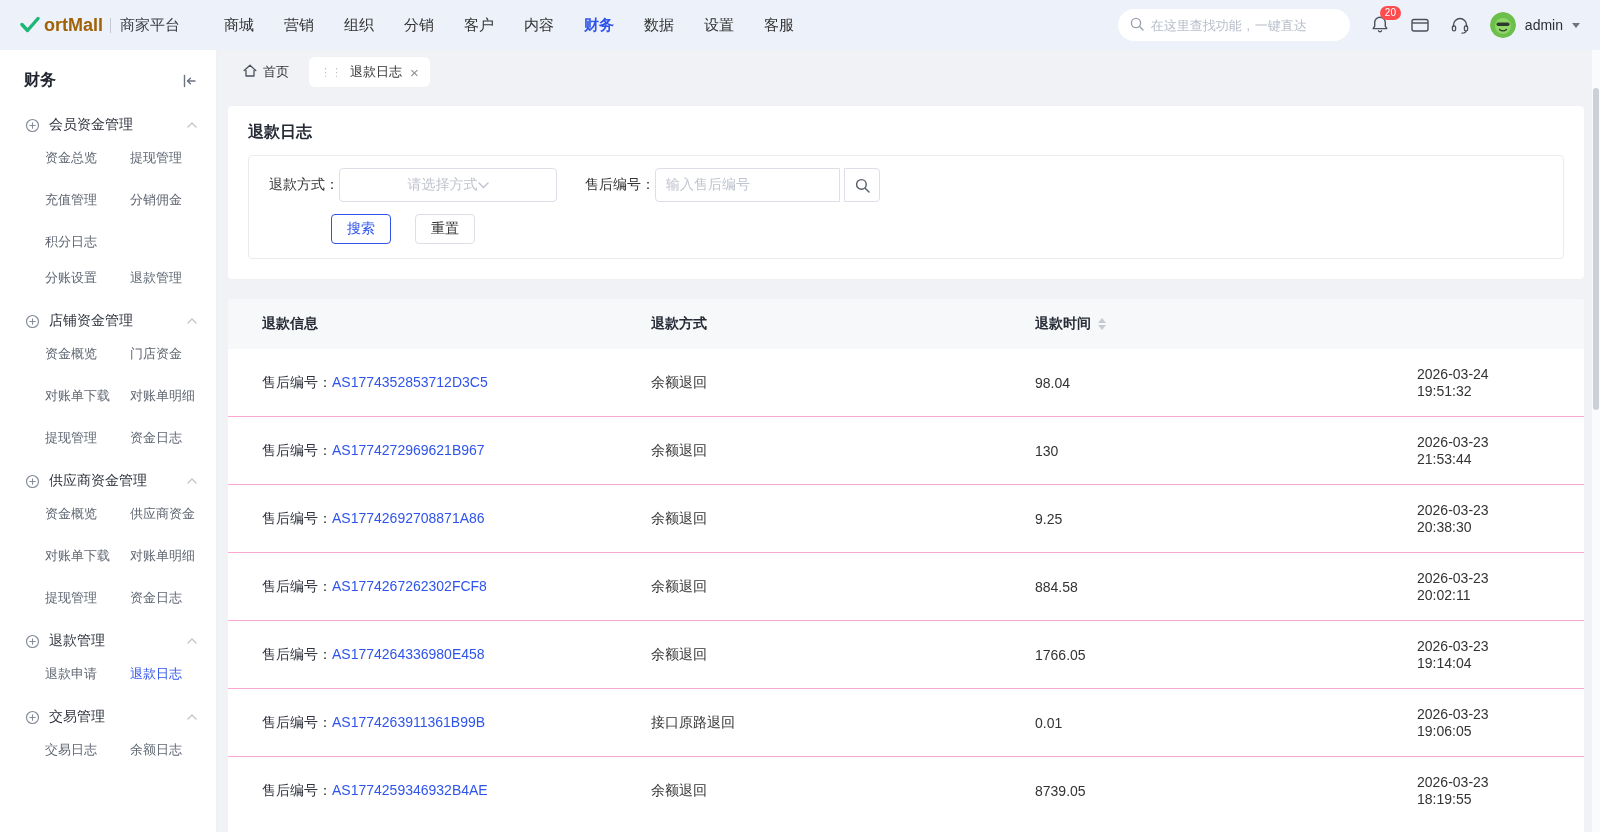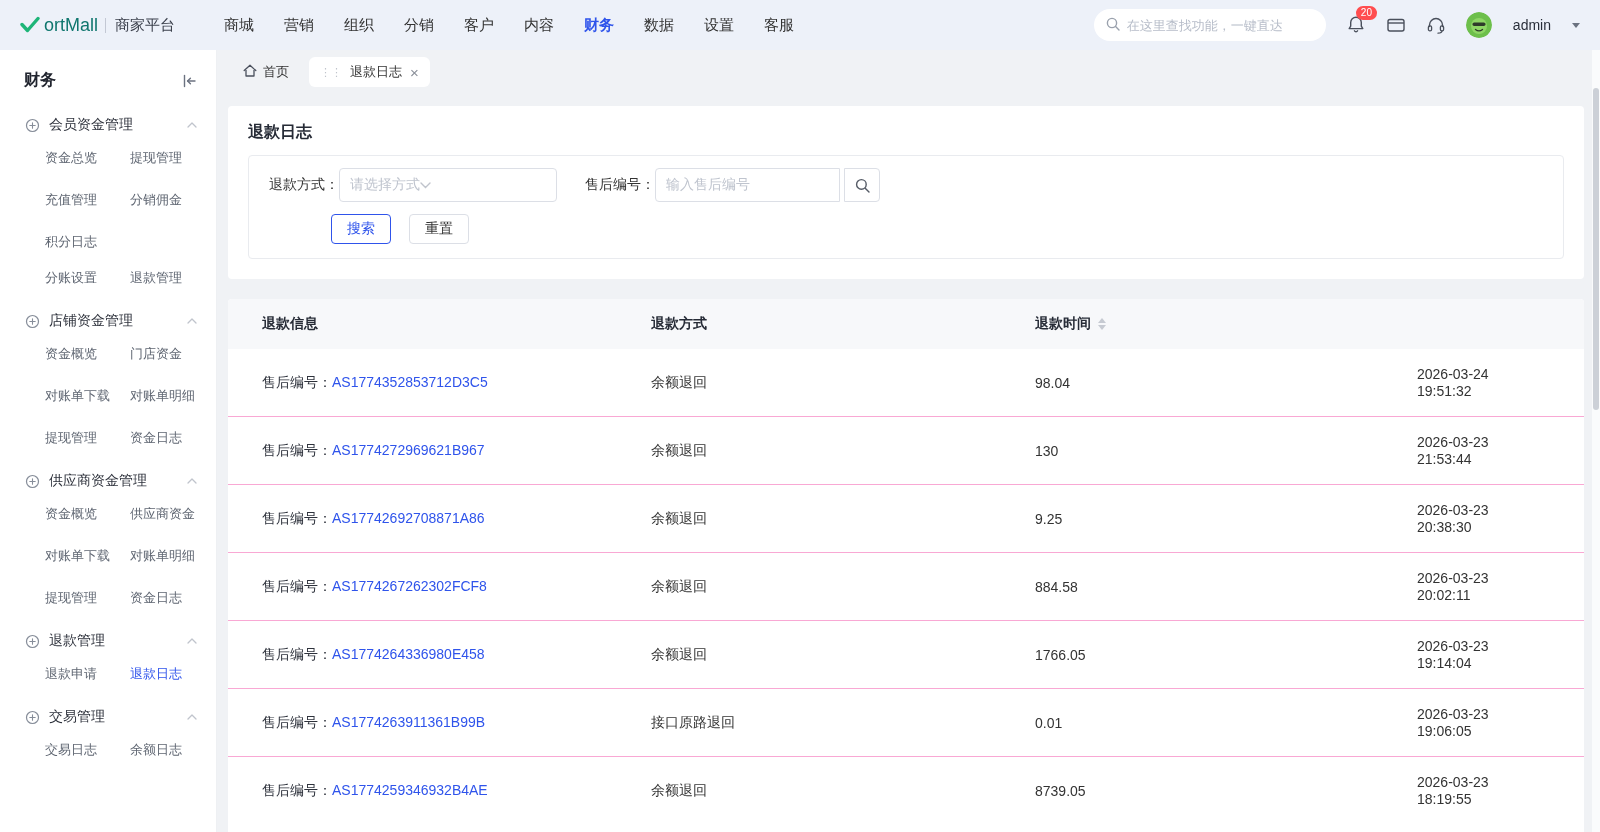--- a/index.html
+++ b/index.html
@@ -5,36 +5,36 @@
   *{box-sizing:border-box;margin:0;padding:0}
   html,body{width:1600px;height:832px}
   body{overflow:hidden;position:relative;background:#f0f2f5;color:#333;
        font-family:"Liberation Sans","DejaVu Sans",sans-serif;font-size:14px}
 
   
   .topbar{position:absolute;top:0;left:0;right:0;height:50px;background:#edf1f9;
           display:flex;align-items:center;padding:0 20px;z-index:20}
   .logo{display:flex;align-items:center;min-width:196px}
   .logo-check{display:flex;align-items:center;margin-right:4px}
-  .logo-text{font-size:18px;font-weight:normal;color:#0f766e}
+  .logo-text{font-size:18px;font-weight:bold;color:#a16207}
   .logo-divider{width:1px;height:15px;background:#c3c8d4;margin:0 9px 0 7px}
   .logo-platform{font-size:15px;color:#3a3f4b}
   .top-nav{display:flex;gap:30px;margin-left:8px}
   .nav-item{font-size:15px;color:#333;cursor:pointer;white-space:nowrap;line-height:50px}
   .nav-item.active{color:#2f54eb;font-weight:600}
   .topbar-right{margin-left:auto;display:flex;align-items:center;gap:20px}
   .search-pill{width:232px;height:32px;background:#fff;border-radius:16px;display:flex;
                align-items:center;padding:0 12px;gap:7px}
   .search-pill input{border:none;outline:none;flex:1;font-size:13px;color:#333;background:transparent;
                      font-family:inherit}
   .search-pill input::placeholder{color:#b7bdc9}
   .icon-btn{position:relative;display:flex;align-items:center;cursor:pointer}
   .badge{position:absolute;top:-9px;left:10px;background:#ff4d4f;color:#fff;font-size:10px;
          line-height:14px;padding:0 5px;border-radius:8px;font-weight:normal}
-  .user{display:flex;align-items:center;gap:21px;cursor:pointer}
+  .user{display:flex;align-items:center;gap:9px;cursor:pointer}
   .avatar{width:26px;height:26px;border-radius:50%;overflow:hidden;display:block}
   .user-name{font-size:14px;color:#2a2f3a}
   .dcaret{width:0;height:0;border-left:4px solid transparent;border-right:4px solid transparent;
           border-top:5px solid #6b7280}
 
   
   .sidebar{position:absolute;top:50px;left:0;bottom:0;width:217px;background:#fff;overflow:hidden;
            box-shadow:inset -1px 0 0 #eef0f3}
   .sidebar-header{display:flex;align-items:center;justify-content:space-between;padding:20px 20px 14px 24px}
   .sidebar-title{font-size:16px;font-weight:700;color:#20242e}
@@ -54,24 +54,24 @@
   .tab{display:flex;align-items:center;gap:8px;background:#fff;border-radius:6px;height:30px;
        padding:0 11px;font-size:13px;color:#333;cursor:pointer}
   .grip{color:#c0c4cc;font-size:11px;letter-spacing:0}
   .tab-close{color:#8a8f99;font-size:15px;line-height:1;cursor:pointer}
 
   .card{background:#fff;border-radius:4px;margin-left:11px;margin-right:16px}
   .card1{margin-top:12px;padding:16px 20px 20px}
   .page-title{font-size:16px;font-weight:700;color:#262b36;margin-bottom:12px}
   .filterbox{border:1px solid #e9ebef;border-radius:4px;padding:12px 20px 14px}
   .frow{display:flex;align-items:center}
-  .frow2{margin-top:12px;padding-left:62px;gap:18px}
+  .frow2{margin-top:12px;padding-left:62px;gap:24px}
   .flabel{font-size:14px;color:#333;white-space:nowrap}
   .select{width:218px;height:34px;border:1px solid #dcdfe6;border-radius:4px;display:flex;
-          align-items:center;justify-content:flex-start;padding:0 10px;background:#fff;
+          align-items:center;justify-content:center;padding:0 10px;background:#fff;
           cursor:pointer;margin-right:28px}
   .select .ph{color:#bfc4ce;font-size:14px}
   .input-group{display:flex}
   .text-input{width:185px;height:34px;border:1px solid #dcdfe6;border-radius:4px 0 0 4px;
               padding:0 10px;font-size:14px;color:#333;outline:none;font-family:Liberation Mono, monospace}
   .text-input::placeholder{color:#bfc4ce}
   .icon-search-btn{width:36px;height:34px;border:1px solid #dcdfe6;border-radius:0 4px 4px 0;
                    margin-left:4px;background:#fff;display:flex;align-items:center;justify-content:center;
                    cursor:pointer}
   .btn{height:30px;padding:0 15px;border-radius:4px;font-size:14px;cursor:pointer;background:#fff;

